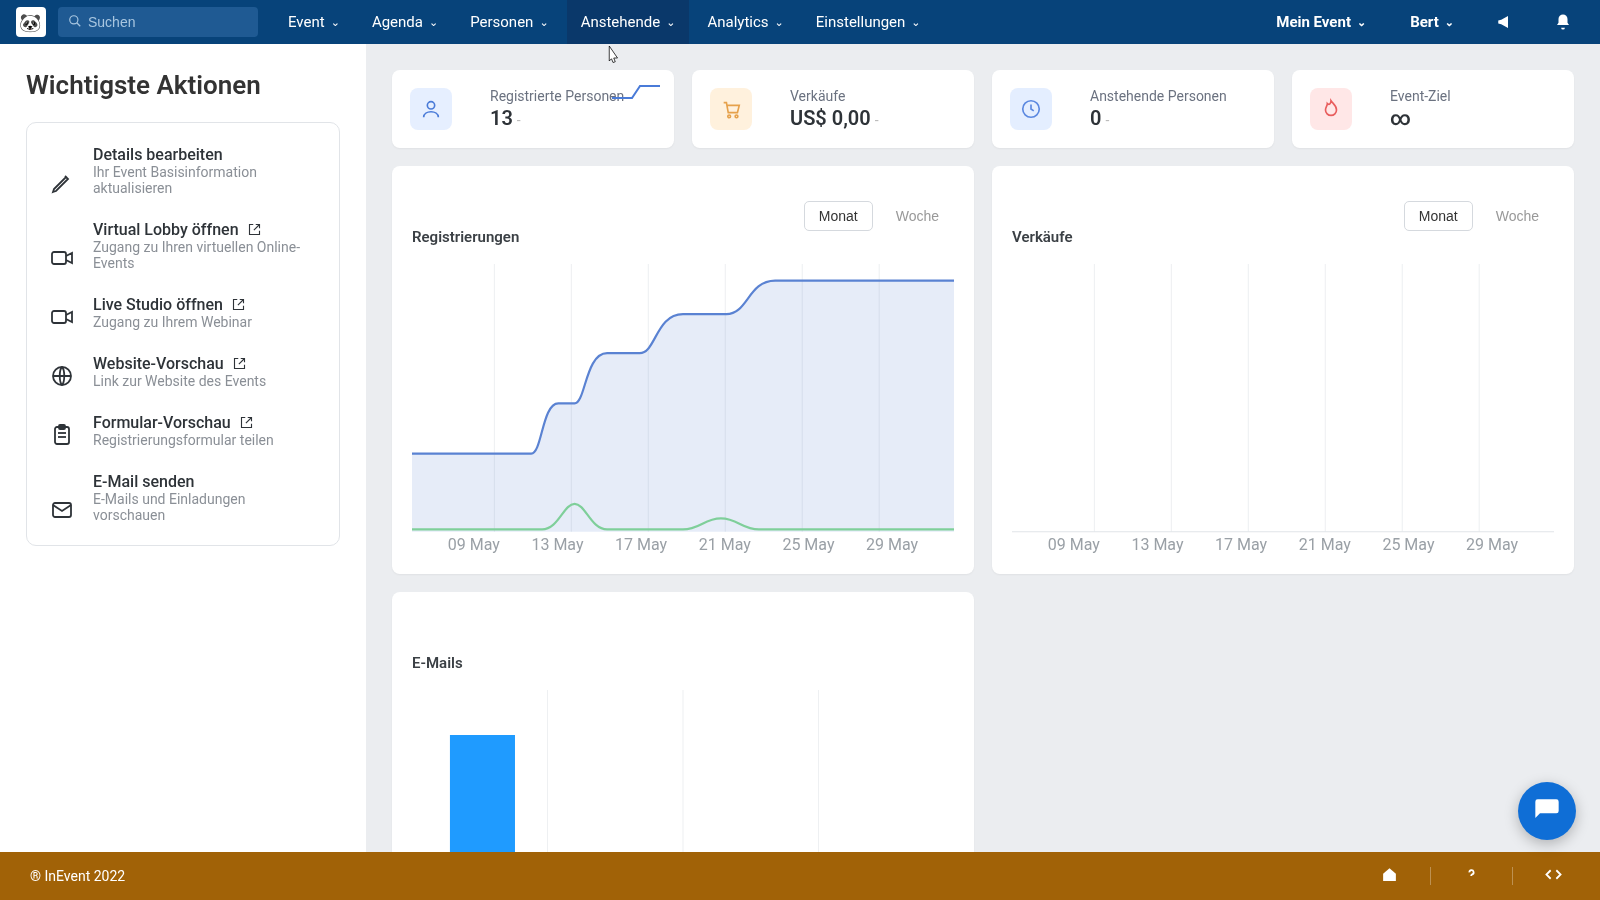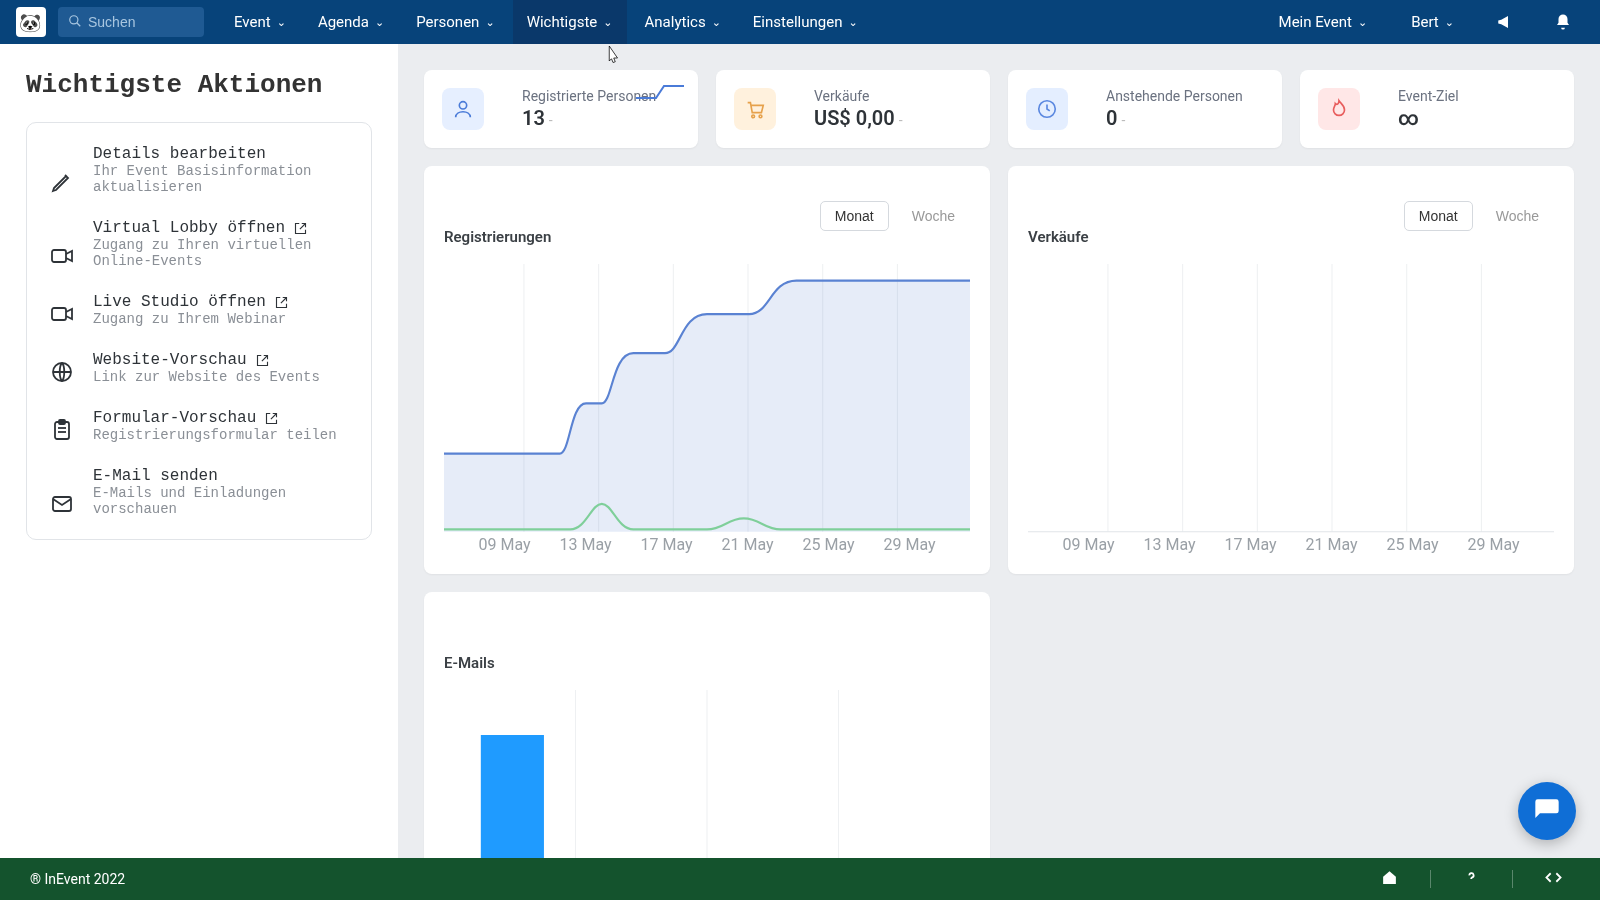--- a/index.html
+++ b/index.html
@@ -1,30 +1,30 @@
 <!DOCTYPE html>
 <html><head>
 <meta charset="utf-8">
 <style>
 * { box-sizing: border-box; margin: 0; padding: 0; }
 body { font-family: -apple-system, BlinkMacSystemFont, "Segoe UI", Roboto, sans-serif; background: #ebedf0; width: 1600px; height: 900px; overflow: hidden; position: relative; }
 .topbar { background: #07437a; height: 44px; display: flex; align-items: center; padding: 0 16px; color: #fff; }
 .logo { width: 30px; height: 30px; background: #fff; border-radius: 4px; margin-right: 12px; display:flex; align-items:center; justify-content:center; font-size: 18px; }
-.search-wrap { background: #1f5a93; border-radius: 4px; height: 30px; display: flex; align-items: center; padding: 0 10px; width: 146px; margin-right: 16px; }
+.search-wrap { background: #1f5a93; border-radius: 4px; height: 30px; display: flex; align-items: center; padding: 0 10px; width: 200px; margin-right: 16px; }
 .search-wrap input { background: transparent; border: none; outline: none; color: #cde0f2; font-size: 14px; flex: 1; }
 .search-wrap input::placeholder { color: #a8c6e0; }
 .nav-items { display: flex; gap: 4px; }
 .nav-item { padding: 0 14px; height: 44px; display: flex; align-items: center; gap: 6px; cursor: pointer; font-size: 15px; }
 .nav-item:hover, .nav-item.hover { background: #0a386a; }
 .chev { font-size: 11px; }
 .spacer { flex: 1; }
-.right-nav { display: flex; align-items: flex-end; gap: 16px; }
+.right-nav { display: flex; align-items: flex-end; gap: 16px; font-weight: bold; }
 .icon-btn { padding: 0 12px; height: 44px; display: flex; align-items: center; cursor: pointer; font-size: 17px; color:#fff; }
 .content { display: flex; height: calc(100% - 44px - 42px); }
-.sidebar { width: 398px; background: #fff; padding: 26px; font-family: Liberation Mono, monospace; }
+.sidebar { width: 366px; background: #fff; padding: 26px; }
 .sidebar h1 { font-size: 26px; font-weight: 600; color: #333; margin-bottom: 22px; }
 .actions { border: 1px solid #e1e4e8; border-radius: 10px; padding: 10px 0; }
 .action { display: flex; gap: 18px; padding: 12px 22px; cursor: pointer; align-items: flex-end; }
 .action-icon { width: 26px; height: 26px; display: flex; align-items: center; justify-content: center; color: #2e3338; flex-shrink: 0; margin-top: 2px; }
 .action-icon svg { width: 24px; height: 24px; stroke: #2e3338; fill: none; stroke-width: 1.8; }
 .action-texts { flex: 1; }
 .action-title { font-size: 16px; color: #2e3338; font-weight: 500; display:flex; align-items:center; gap:8px; }
 .ext-icon { display:inline-flex; }
 .ext-icon svg { width:15px; height:15px; stroke:#2e3338; fill:none; stroke-width:1.8; }
 .action-sub { font-size: 14px; color: #8a8f96; margin-top: 0; }
@@ -45,21 +45,21 @@
 .chart-row { display: flex; gap: 18px; margin-bottom: 18px; }
 .chart-card { background: #fff; border-radius: 8px; padding: 20px; flex: 1; box-shadow: 0 1px 2px rgba(0,0,0,.05); }
 .chart-head { display: flex; justify-content: space-between; align-items: center; margin-bottom: 18px; }
 .chart-title { font-size: 15px; font-weight: 600; color: #3b4045; margin-top: 42px; }
 .toggle { display: flex; gap: 8px; }
 .toggle-btn { padding: 6px 14px; font-size: 14px; border: 1px solid transparent; border-radius: 5px; cursor: pointer; color: #999; background:transparent; }
 .toggle-btn.active { border-color: #d5d9de; color: #333; background:#fff; }
 .chart-area { height: 290px; position: relative; }
 .chart-area svg { width: 100%; height: 100%; }
 .x-labels { position:absolute; bottom:0; left:0; right:0; display:flex; justify-content:space-around; font-size:16px; color:#9aa0a6; padding: 0 20px; }
-.footer { position: absolute; bottom: 0; left: 0; right: 0; height: 42px; background: #14532d; color: #fff; display: flex; align-items: center; padding: 0 30px; font-size: 14px; }
+.footer { position: absolute; bottom: 0; left: 0; right: 0; height: 48px; background: #a16207; color: #fff; display: flex; align-items: center; padding: 0 30px; font-size: 14px; }
 .footer-right { display:flex; gap: 24px; align-items:center; font-size:16px; }
 .footer-right span { cursor:pointer; padding: 0 8px; }
 .divider { width:1px; height:18px; background: rgba(255,255,255,.3); }
 .chat-bubble { position: fixed; bottom: 60px; right: 24px; width: 58px; height: 58px; background: #0f6ed6; border-radius: 50%; display: flex; align-items: center; justify-content: center; box-shadow: 0 4px 14px rgba(0,0,0,.25); cursor: pointer; }
 .chat-bubble svg { width:28px; height:28px; fill:#fff; }
 .cursor { position:absolute; top:44px; left:604px; font-size:16px; pointer-events:none; }
 </style>
 </head>
 <body>
 
@@ -81,21 +81,21 @@
       </div>
     <div class="nav-item">
         <span>Agenda</span>
         <span class="chev">⌄</span>
       </div>
     <div class="nav-item">
         <span>Personen</span>
         <span class="chev">⌄</span>
       </div>
     <div class="nav-item hover">
-        <span>Wichtigste</span>
+        <span>Anstehende</span>
         <span class="chev">⌄</span>
       </div>
     <div class="nav-item">
         <span>Analytics</span>
         <span class="chev">⌄</span>
       </div>
     <div class="nav-item">
         <span>Einstellungen</span>
         <span class="chev">⌄</span>
       </div>

